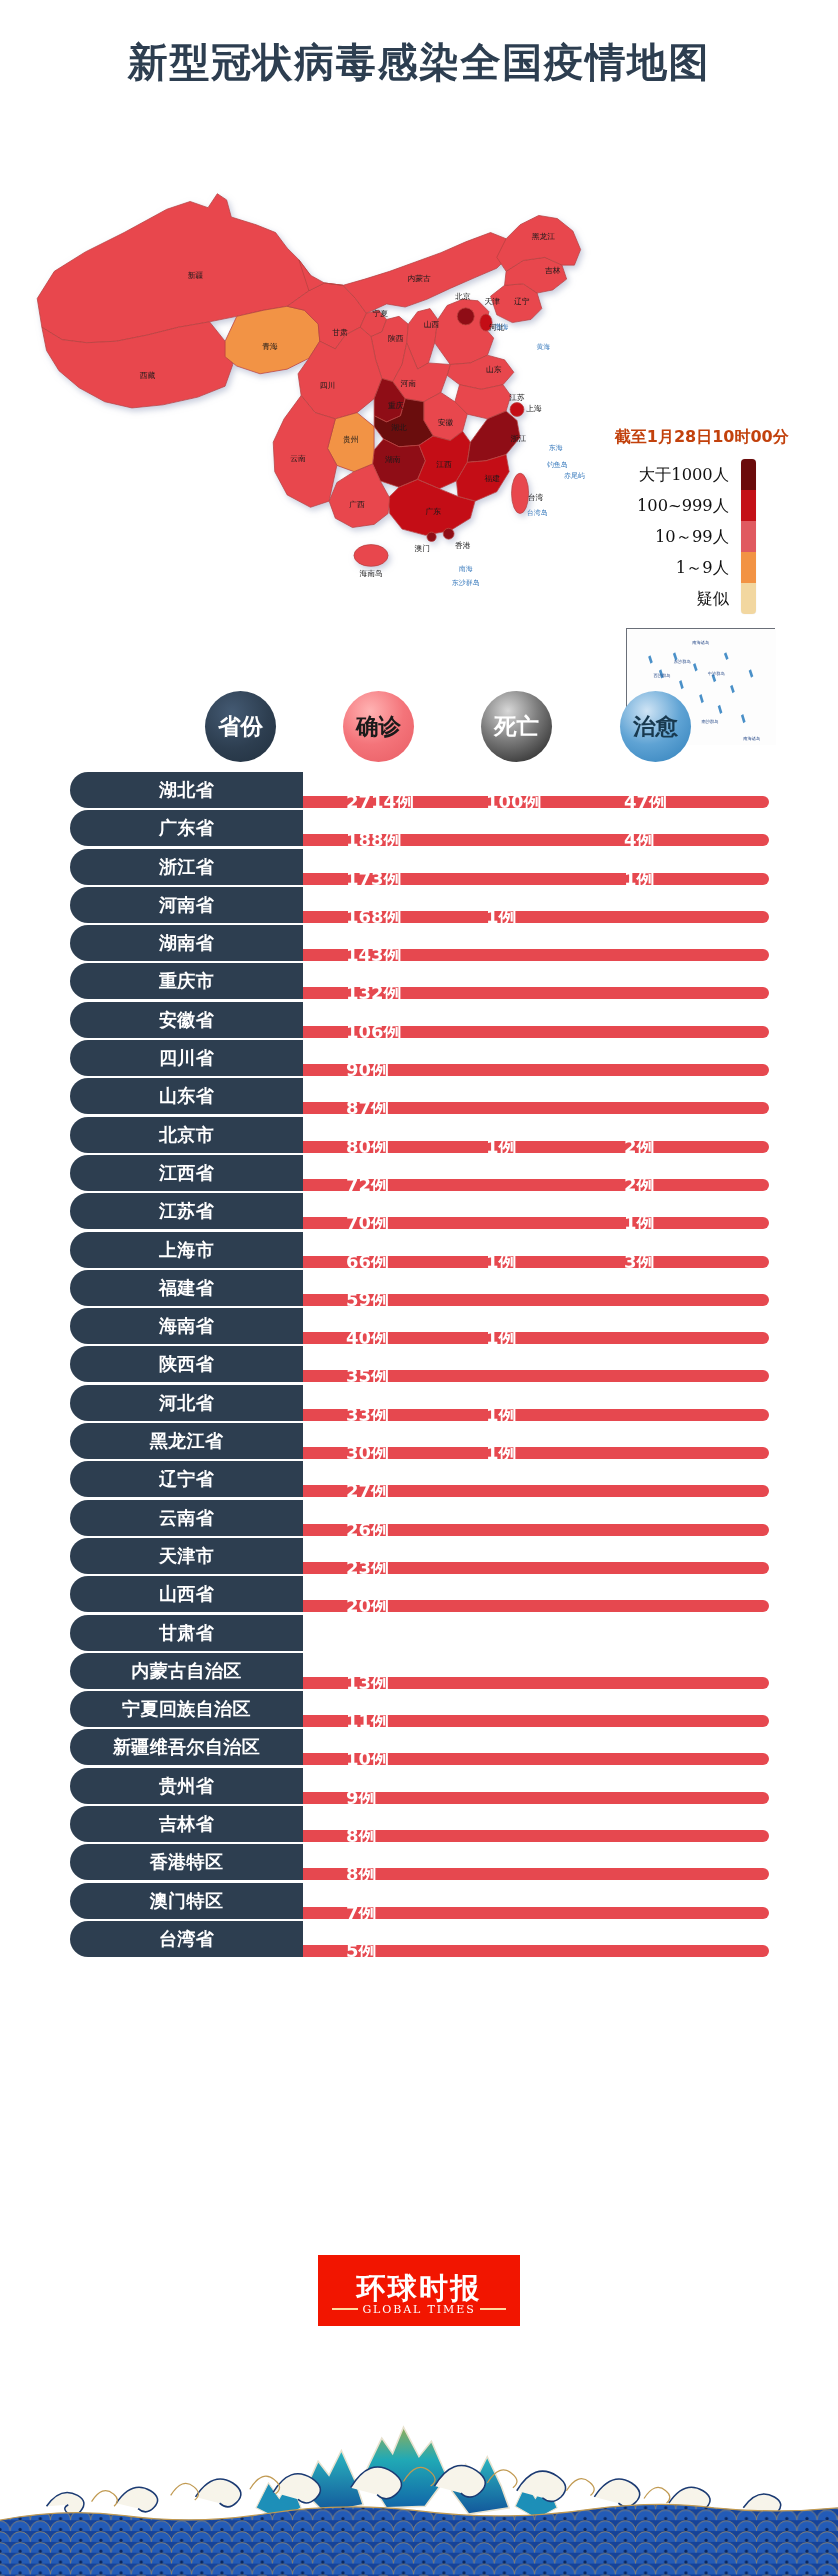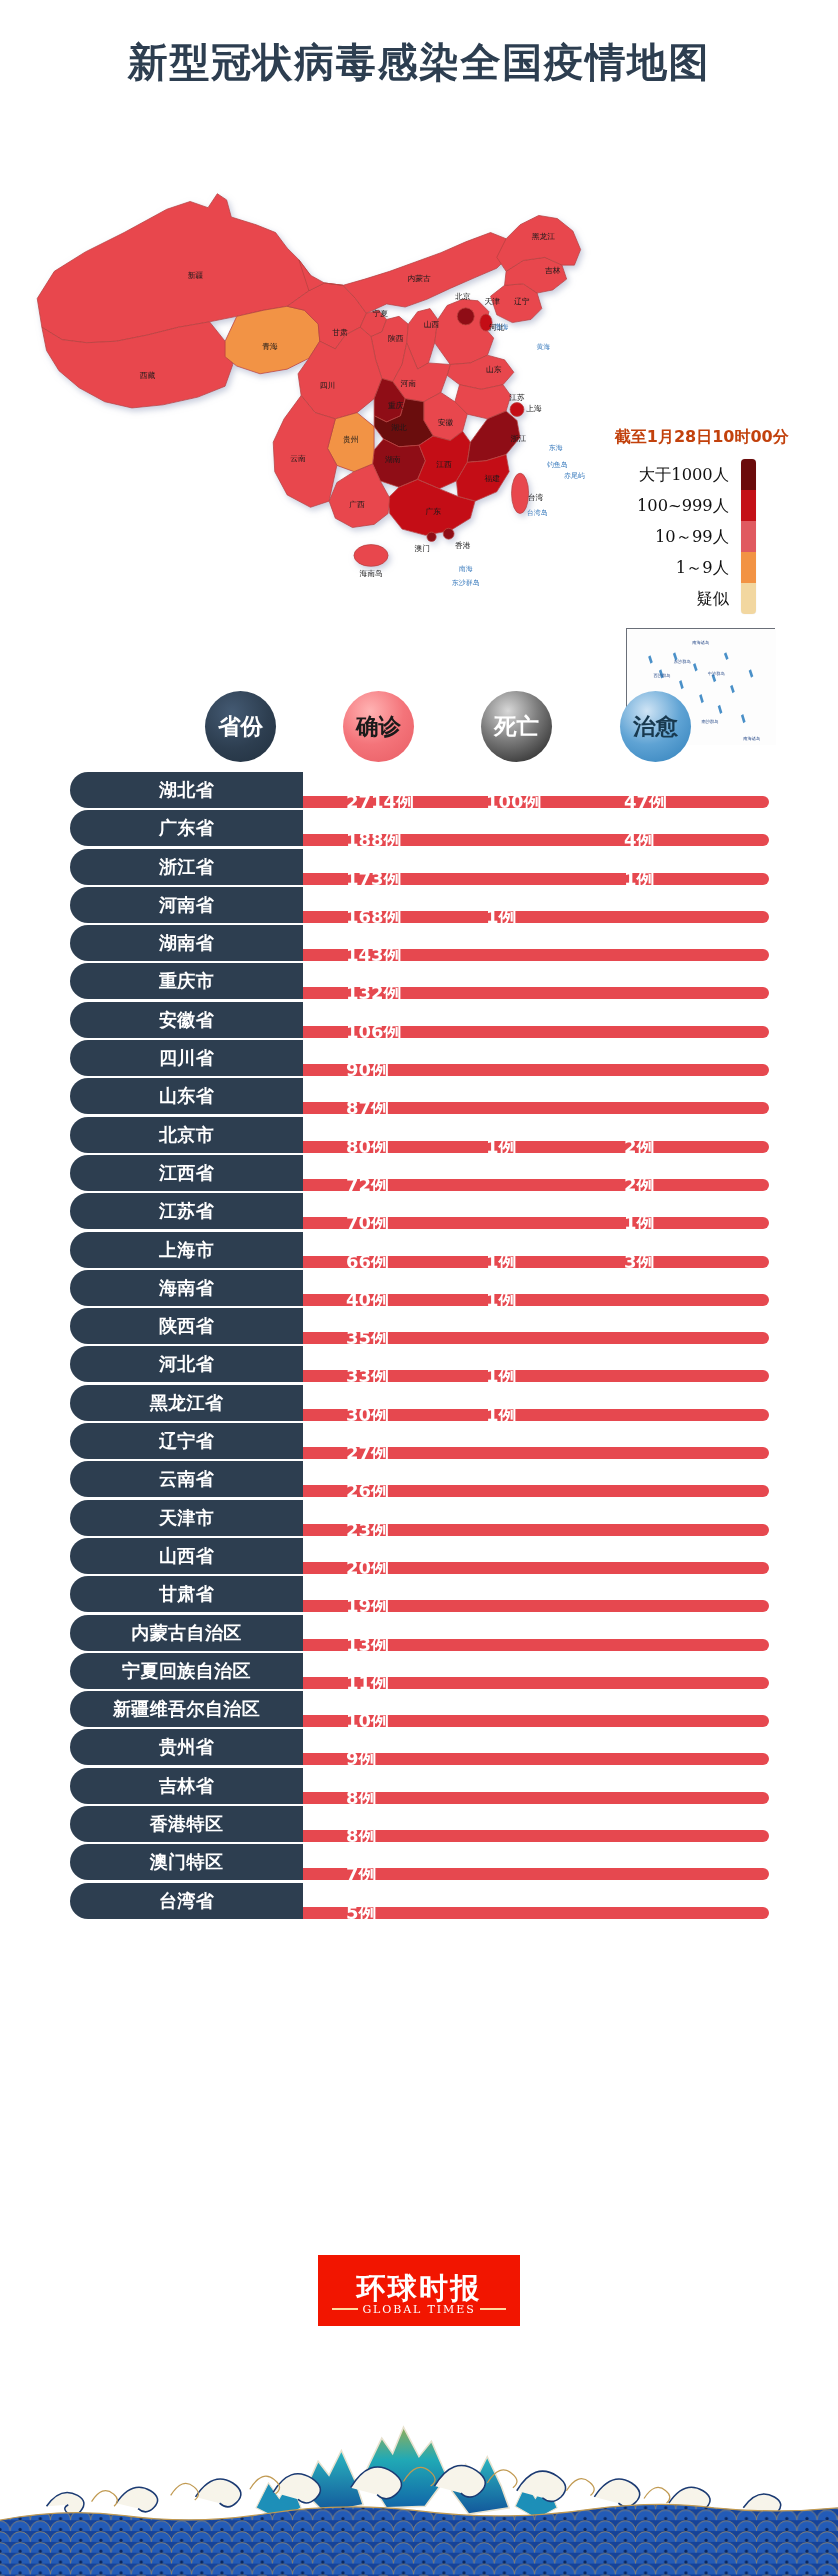--- a/index.html
+++ b/index.html
@@ -442,20 +442,28 @@
     </div>
     <div class="row">
       <div class="cell-prov">上海市</div>
       <div class="cell-rest">
         <div class="cell-num cell-conf">66例</div>
         <div class="cell-num cell-dead">1例</div>
         <div class="cell-num cell-cure">3例</div>
       </div>
     </div>
     <div class="row">
+      <div class="cell-prov">福建省</div>
+      <div class="cell-rest">
+        <div class="cell-num cell-conf">59例</div>
+        <div class="cell-num cell-dead"></div>
+        <div class="cell-num cell-cure"></div>
+      </div>
+    </div>
+    <div class="row">
       <div class="cell-prov">海南省</div>
       <div class="cell-rest">
         <div class="cell-num cell-conf">40例</div>
         <div class="cell-num cell-dead">1例</div>
         <div class="cell-num cell-cure"></div>
       </div>
     </div>
     <div class="row">
       <div class="cell-prov">陕西省</div>
       <div class="cell-rest">
@@ -507,25 +515,20 @@
     <div class="row">
       <div class="cell-prov">山西省</div>
       <div class="cell-rest">
         <div class="cell-num cell-conf">20例</div>
         <div class="cell-num cell-dead"></div>
         <div class="cell-num cell-cure"></div>
       </div>
     </div>
     <div class="row">
       <div class="cell-prov">甘肃省</div>
-      <div class="cell-rest">
-        <div class="cell-num cell-conf">19例</div>
-        <div class="cell-num cell-dead"></div>
-        <div class="cell-num cell-cure"></div>
-      </div>
     </div>
     <div class="row">
       <div class="cell-prov">内蒙古自治区</div>
       <div class="cell-rest">
         <div class="cell-num cell-conf">13例</div>
         <div class="cell-num cell-dead"></div>
         <div class="cell-num cell-cure"></div>
       </div>
     </div>
     <div class="row">

